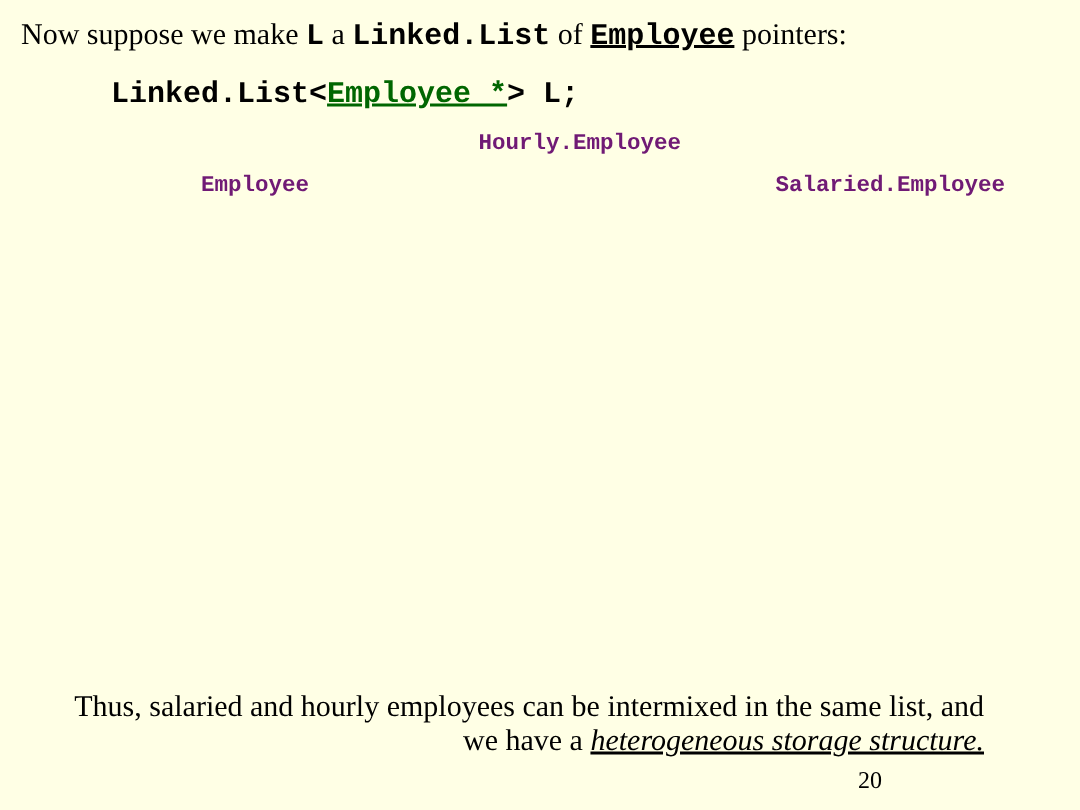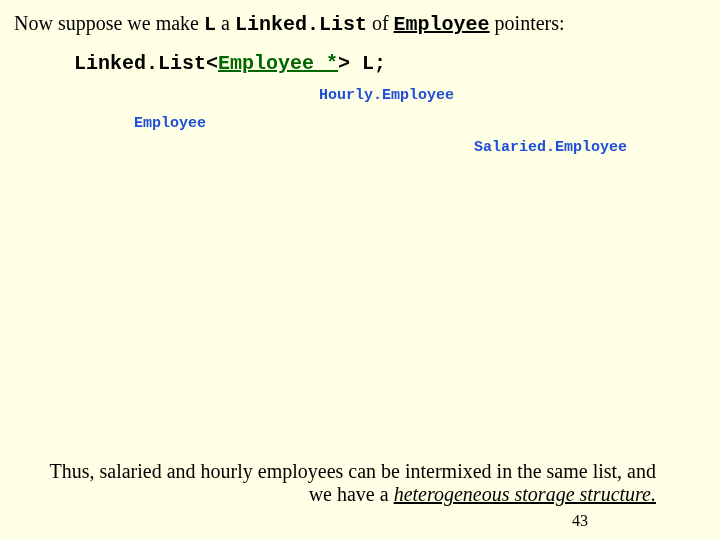--- a/index.html
+++ b/index.html
@@ -41,25 +41,25 @@
   }
   .para2 {
     margin-bottom: 6px;
   }
   .labelrow {
     position: relative;
     height: 40px;
     font-family: "Courier New", Courier, monospace;
     font-weight: bold;
     font-size: 15px;
-    color: #1d4ed8;
+    color: #701a75;
   }
   .lbl-hourly { position: absolute; left: 305px; top: -22px; }
   .lbl-employee { position: absolute; left: 120px; top: 6px; }
-  .lbl-salaried { position: absolute; left: 460px; top: 6px; margin-top: 24px; }
+  .lbl-salaried { position: absolute; left: 503px; top: 6px; }
   .bottomtext {
     position: absolute;
     left: 36px;
     bottom: 34px;
     width: 620px;
     font-size: 20px;
     text-align: right;
   }
   .italic-under {
     font-style: italic;
@@ -91,15 +91,15 @@
   <div class="labelrow">
     <span class="lbl-hourly">Hourly.Employee</span>
     <span class="lbl-employee">Employee</span>
     <span class="lbl-salaried">Salaried.Employee</span>
   </div>
 
   <div class="bottomtext">
     <span>Thus, salaried and hourly employees can be intermixed in the same list, and we have a </span><span class="italic-under">heterogeneous storage structure.</span><span></span>
   </div>
 
-  <div class="pagenum">43</div>
+  <div class="pagenum">20</div>
 
 </div>
 
 </body></html>

